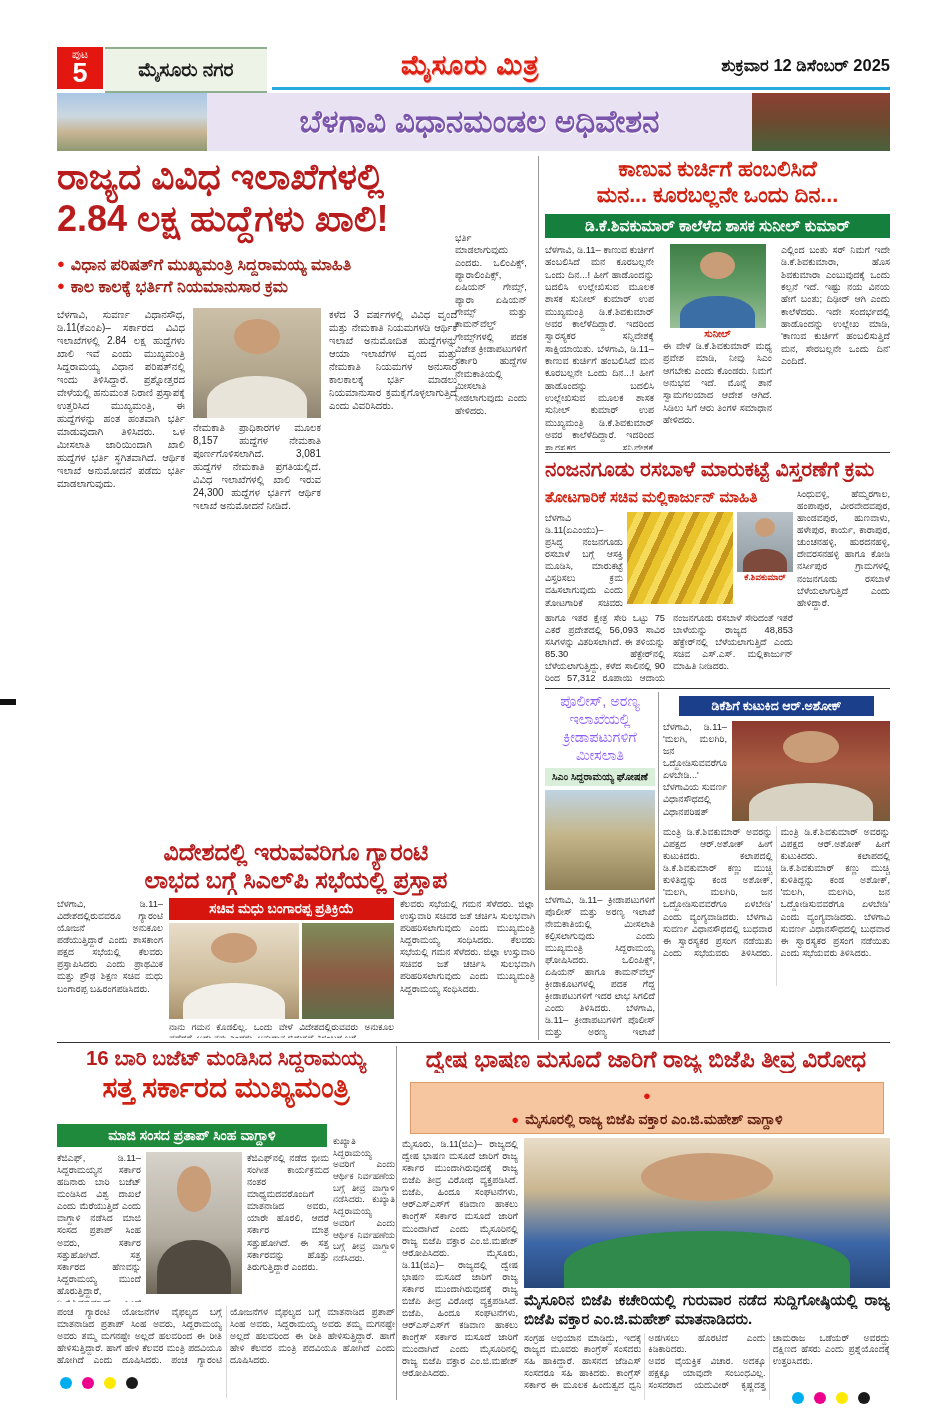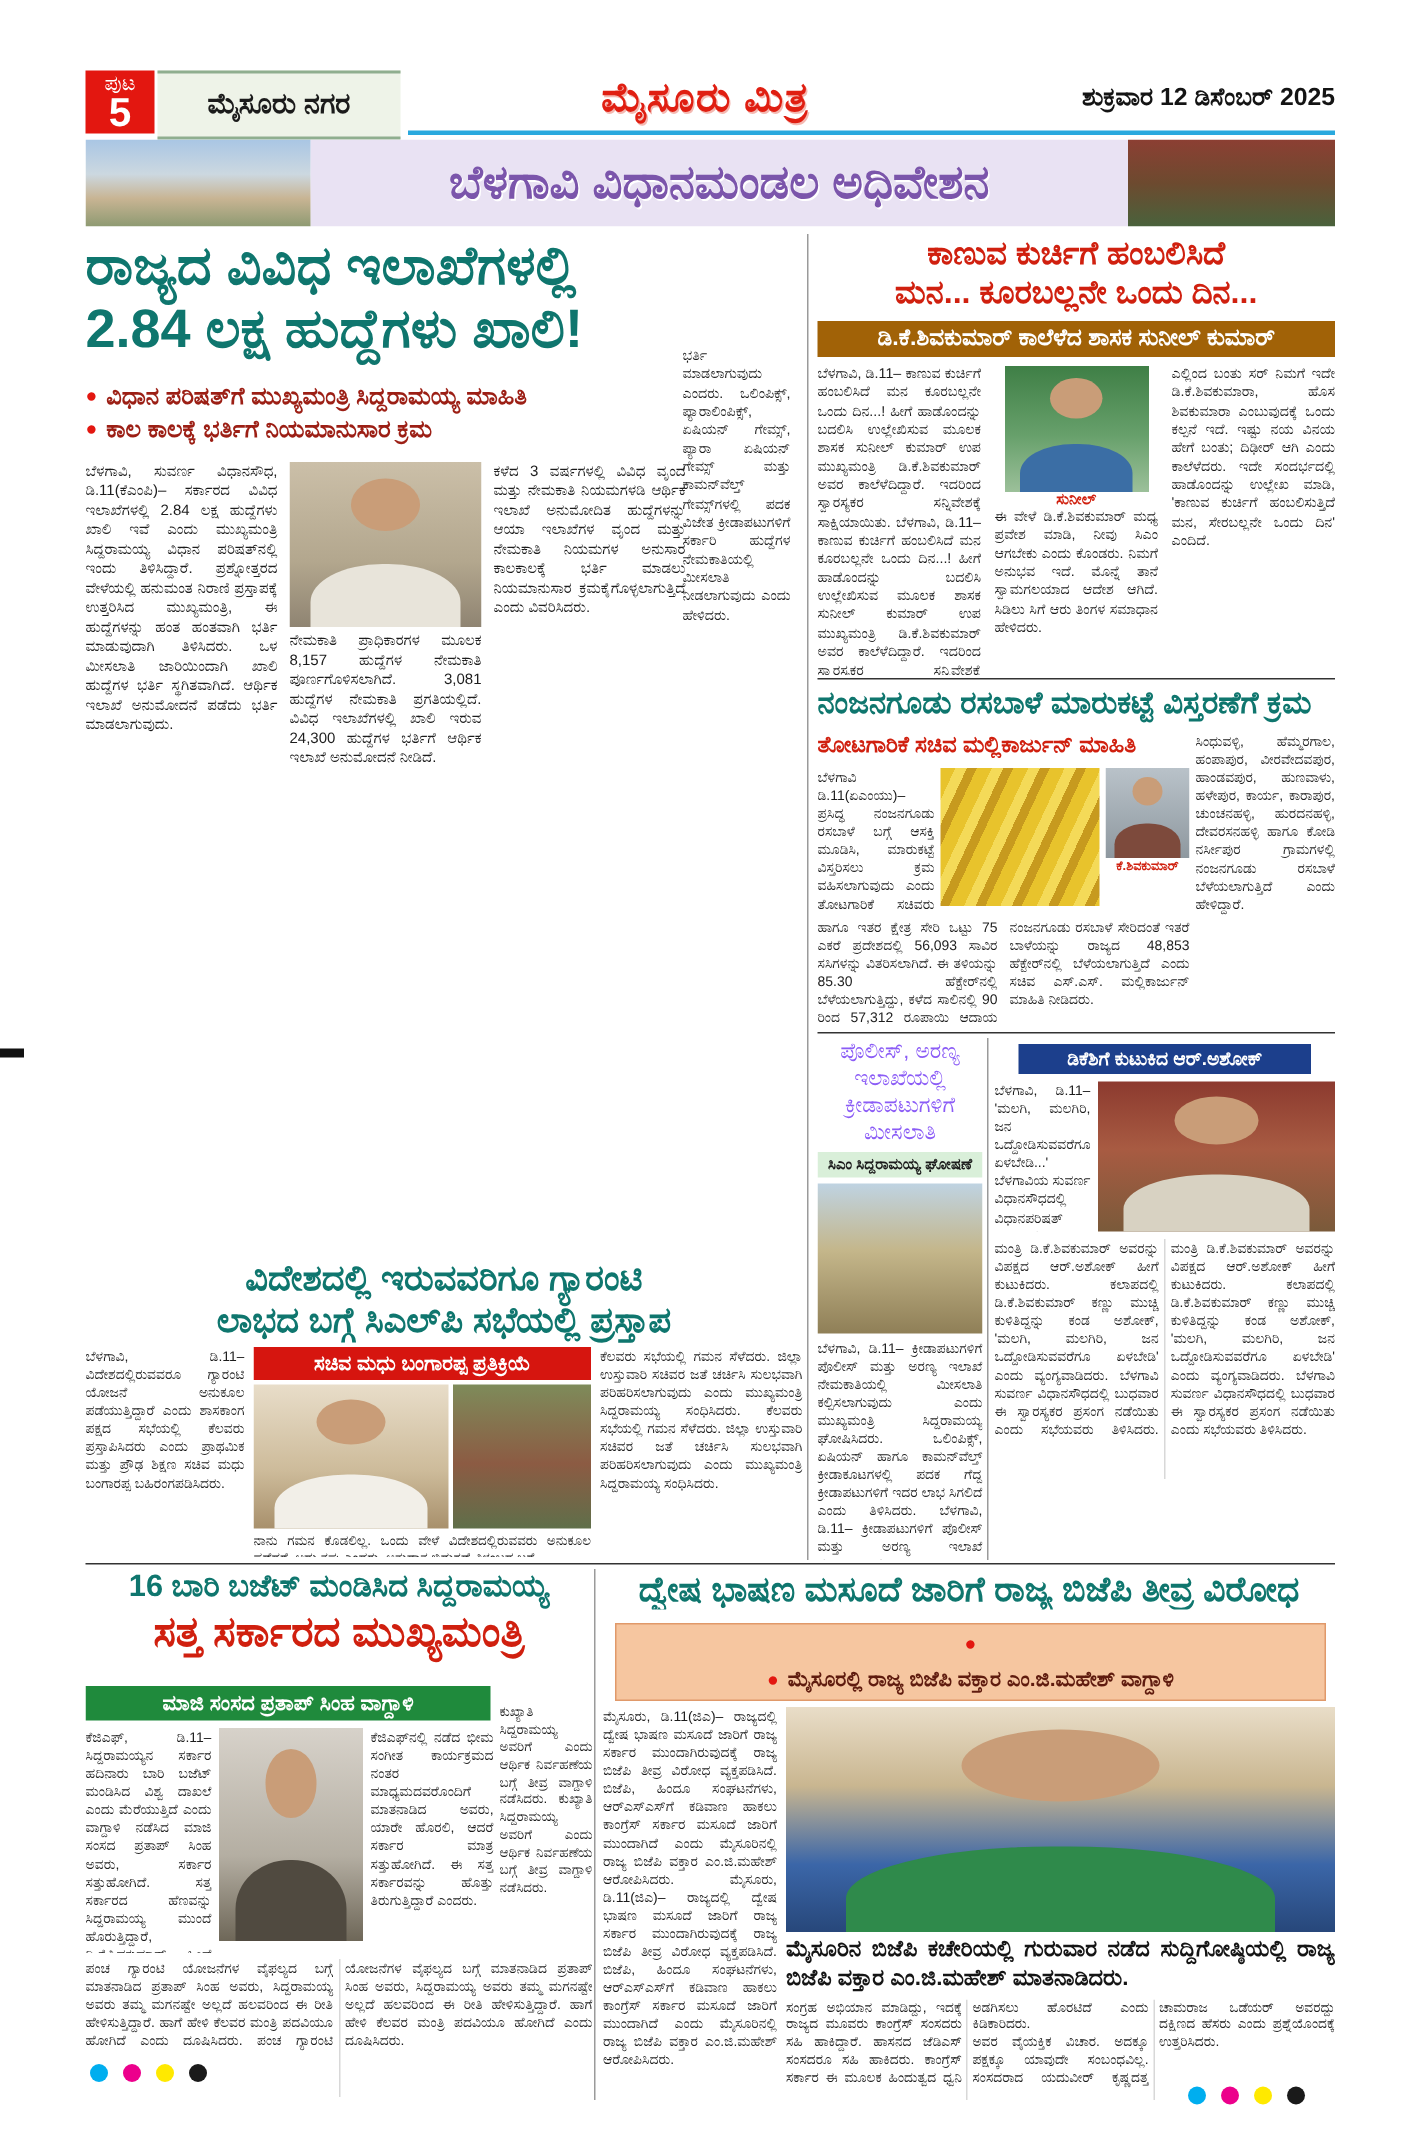--- a/index.html
+++ b/index.html
@@ -21,21 +21,21 @@
   
   .pagebox{background:#e31710;color:#fff;display:flex;flex-direction:column;
       align-items:center;justify-content:center;line-height:1;}
   .sectionbox{background:#eef3e8;border-top:2px solid #8fae8f;border-bottom:2px solid #8fae8f;
       display:flex;align-items:center;justify-content:center;}
   .masthead{color:#e01f12;font-weight:bold;transform:skewX(-4deg);
       text-shadow:1px 1px 0 #f4b9b2;letter-spacing:1px;}
   .banner{display:flex;overflow:hidden;}
   .banner-title{flex:1;background:#e9e2f3;display:flex;align-items:center;justify-content:center;
       color:#7b55ab;font-weight:bold;font-size:31px;text-shadow:1px 1px 0 #ffffff;}
-  .hl-black{color:#0f766e;font-weight:bold;}
+  .hl-black{color:#b91c1c;font-weight:bold;}
   .hl-red{color:#d0200f;font-weight:bold;}
   .hl-blue{color:#8b5cf6;font-weight:normal;}
   .bullet-line{display:flex;gap:6px;align-items:flex-start;font-size:16px;font-weight:bold;color:#9c1f15;line-height:1.35;}
   .dot{color:#e31710;font-size:13px;line-height:1.6;}
   .caption{font-size:15px;font-weight:bold;line-height:1.25;color:#151515;text-align:justify;overflow:hidden;}
   .cap-red{color:#d0200f;font-weight:bold;text-align:center;font-size:10px;}
   .peach{background:#f6c6a0;border:1px solid #e0996a;display:flex;flex-direction:column;
       align-items:center;justify-content:center;gap:3px;}
   .peach .bullet-line{font-size:14px;color:#5f1b0e;line-height:1.3;}
   .colrow{display:flex;}
@@ -43,21 +43,21 @@
   .c3{column-count:3;column-gap:7px;column-rule:1px solid #d8d8d8;}
   .regdot{width:12px;height:12px;border-radius:50%;display:inline-block;margin-right:10px;}
   .rc{background:#00aeef;} .rm{background:#ec008c;} .ry{background:#ffe900;} .rk{background:#1a1a1a;}
 </style>
 </head>
 <body>
 
 <div class="page">
 
   <div class="abs pagebox" style="left:57px;top:47px;width:46px;height:42px;">
-    <span style="font-size:14px;">ಪುಟ</span>
+    <span style="font-size:11px;">ಪುಟ</span>
     <span style="font-size:27px;font-weight:bold;">5</span>
   </div>
   <div class="abs sectionbox" style="left:105px;top:47px;width:162px;height:42px;">
     <span class="b" style="font-size:19px;">ಮೈಸೂರು ನಗರ</span>
   </div>
   <div class="abs ctr" style="left:330px;top:50px;width:280px;height:40px;">
     <span class="masthead" style="font-size:27px;display:inline-block;">ಮೈಸೂರು ಮಿತ್ರ</span>
   </div>
   <div class="abs b" style="left:640px;top:56px;width:250px;font-size:16.5px;text-align:right;color:#141414;">ಶುಕ್ರವಾರ 12 ಡಿಸೆಂಬರ್ 2025</div>
   <div class="abs" style="left:272px;top:87px;width:618px;height:3px;background:#2aa9de;"></div>
@@ -94,21 +94,21 @@
     </div>
   </div>
 
   <div class="abs rule-v" style="left:538px;top:156px;height:884px;"></div>
 
   <div class="abs" style="left:545px;top:156px;width:345px;height:296px;">
     <div class="hl-red ctr" style="font-size:21.5px;line-height:1.22;">
       <div>ಕಾಣುವ ಕುರ್ಚಿಗೆ ಹಂಬಲಿಸಿದೆ</div>
       <div>ಮನ... ಕೂರಬಲ್ಲನೇ ಒಂದು ದಿನ...</div>
     </div>
-    <div class="abs bar" style="left:0;top:58px;width:345px;height:24px;background:#a16207;font-size:15.5px;">ಡಿ.ಕೆ.ಶಿವಕುಮಾರ್ ಕಾಲೆಳೆದ ಶಾಸಕ ಸುನೀಲ್ ಕುಮಾರ್</div>
+    <div class="abs bar" style="left:0;top:58px;width:345px;height:24px;background:#15803d;font-size:15.5px;">ಡಿ.ಕೆ.ಶಿವಕುಮಾರ್ ಕಾಲೆಳೆದ ಶಾಸಕ ಸುನೀಲ್ ಕುಮಾರ್</div>
     <div class="abs colrow" style="left:0;top:88px;width:345px;height:206px;gap:9px;">
       <div class="jt" style="flex:1;font-size:9.5px;">ಬೆಳಗಾವಿ, ಡಿ.11– ಕಾಣುವ ಕುರ್ಚಿಗೆ ಹಂಬಲಿಸಿದೆ ಮನ ಕೂರಬಲ್ಲನೇ ಒಂದು ದಿನ...! ಹೀಗೆ ಹಾಡೊಂದನ್ನು ಬದಲಿಸಿ ಉಲ್ಲೇಖಿಸುವ ಮೂಲಕ ಶಾಸಕ ಸುನೀಲ್ ಕುಮಾರ್ ಉಪ ಮುಖ್ಯಮಂತ್ರಿ ಡಿ.ಕೆ.ಶಿವಕುಮಾರ್ ಅವರ ಕಾಲೆಳೆದಿದ್ದಾರೆ. ಇದರಿಂದ ಸ್ವಾರಸ್ಯಕರ ಸನ್ನಿವೇಶಕ್ಕೆ ಸಾಕ್ಷಿಯಾಯಿತು. ಬೆಳಗಾವಿ, ಡಿ.11– ಕಾಣುವ ಕುರ್ಚಿಗೆ ಹಂಬಲಿಸಿದೆ ಮನ ಕೂರಬಲ್ಲನೇ ಒಂದು ದಿನ...! ಹೀಗೆ ಹಾಡೊಂದನ್ನು ಬದಲಿಸಿ ಉಲ್ಲೇಖಿಸುವ ಮೂಲಕ ಶಾಸಕ ಸುನೀಲ್ ಕುಮಾರ್ ಉಪ ಮುಖ್ಯಮಂತ್ರಿ ಡಿ.ಕೆ.ಶಿವಕುಮಾರ್ ಅವರ ಕಾಲೆಳೆದಿದ್ದಾರೆ. ಇದರಿಂದ ಸ್ವಾರಸ್ಯಕರ ಸನ್ನಿವೇಶಕ್ಕೆ ಸಾಕ್ಷಿಯಾಯಿತು.</div>
       <div style="flex:1;overflow:hidden;">
         <div class="ph face" style="width:96px;height:84px;margin:0 auto;background:linear-gradient(180deg,#3f7f46 0%,#67a06b 55%,#9cc09a 100%);color:#3b6ea5;"></div>
         <div class="cap-red">ಸುನೀಲ್</div>
         <div class="jt" style="font-size:9.5px;height:96px;">ಈ ವೇಳೆ ಡಿ.ಕೆ.ಶಿವಕುಮಾರ್ ಮಧ್ಯ ಪ್ರವೇಶ ಮಾಡಿ, ನೀವು ಸಿಎಂ ಆಗಬೇಕು ಎಂದು ಕೊಂಡರು. ನಿಮಗೆ ಅನುಭವ ಇದೆ. ಮೊನ್ನೆ ತಾನೆ ಸ್ವಾಮಗಲಯಾದ ಆದೇಶ ಆಗಿದೆ. ಸಿಡಿಲು ಸಿಗೆ ಆರು ತಿಂಗಳ ಸಮಾಧಾನ ಹೇಳಿದರು.</div>
       </div>
       <div class="jt" style="flex:1;font-size:9.5px;">ಎಲ್ಲಿಂದ ಬಂತು ಸರ್ ನಿಮಗೆ ಇದೇ ಡಿ.ಕೆ.ಶಿವಕುಮಾರಾ, ಹೊಸ ಶಿವಕುಮಾರಾ ಎಂಬುವುದಕ್ಕೆ ಒಂದು ಕಲ್ಪನೆ ಇದೆ. ಇಷ್ಟು ನಯ ವಿನಯ ಹೇಗೆ ಬಂತು; ದಿಢೀರ್ ಆಗಿ ಎಂದು ಕಾಲೆಳೆದರು. ಇದೇ ಸಂದರ್ಭದಲ್ಲಿ ಹಾಡೊಂದನ್ನು ಉಲ್ಲೇಖ ಮಾಡಿ, 'ಕಾಣುವ ಕುರ್ಚಿಗೆ ಹಂಬಲಿಸುತ್ತಿದೆ ಮನ, ಸೇರಬಲ್ಲನೇ ಒಂದು ದಿನ' ಎಂದಿದೆ.</div>
     </div>
   </div>

